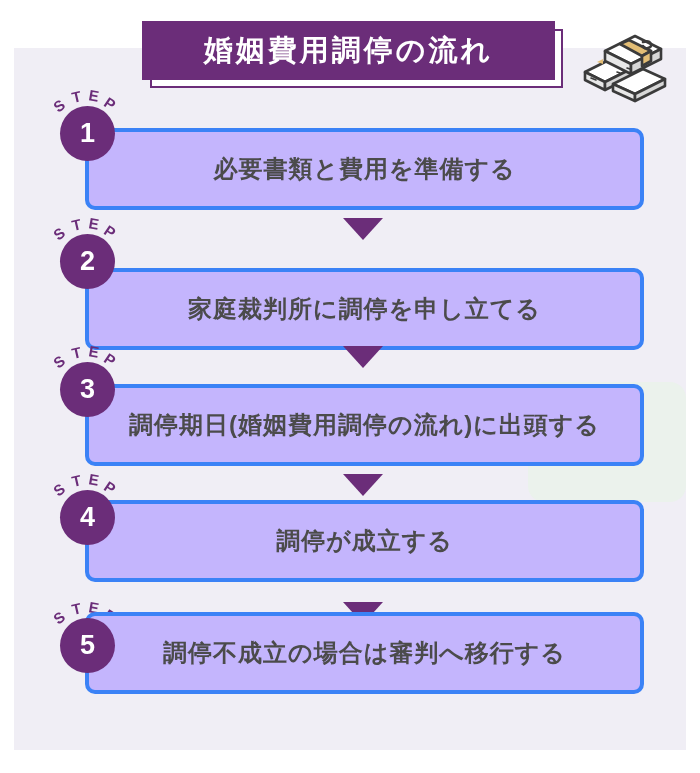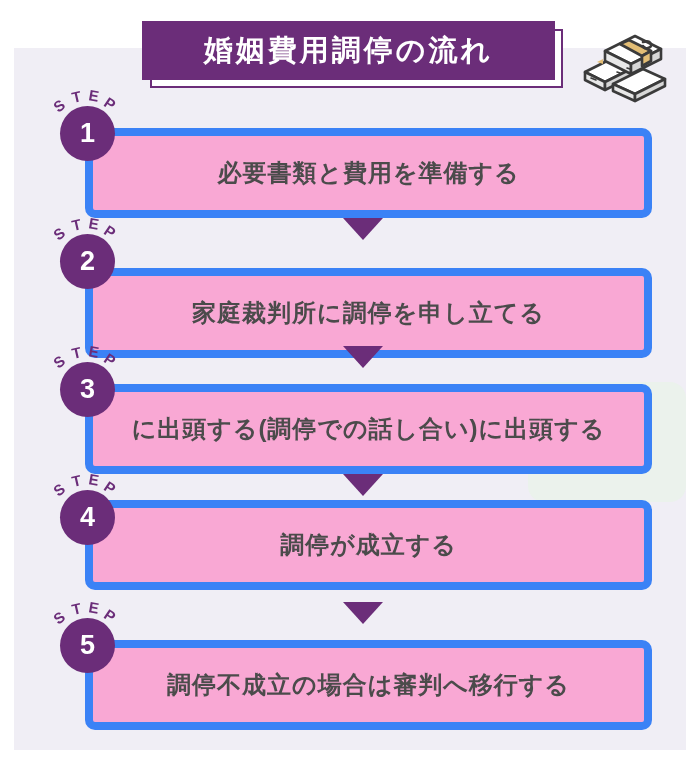--- a/index.html
+++ b/index.html
@@ -30,21 +30,21 @@
     position:absolute;left:0;top:0;width:413px;height:59px;
     background:#6b2d79;color:#ffffff;
     display:flex;align-items:center;justify-content:center;
     font-size:29px;font-weight:bold;letter-spacing:3px;
   }
   
   .money-icon{position:absolute;left:577px;top:28px;width:96px;height:76px;}
   
   .step-box{
     position:absolute;left:85px;width:551px;height:74px;
-    background:#f9a8d4;border:8px solid #3b82f6;border-radius:10px;
+    background:#c4b5fd;border:4px solid #3b82f6;border-radius:10px;
     display:flex;align-items:center;justify-content:center;
     font-size:24px;font-weight:bold;color:#4b4b4b;
     letter-spacing:1px;
   }
   .step-circle{
     position:absolute;left:60px;width:55px;height:55px;
     background:#6b2d79;border-radius:50%;
     display:flex;align-items:center;justify-content:center;
     color:#ffffff;font-size:27px;font-weight:bold;
   }
@@ -57,21 +57,21 @@
   .arc-t{left:20px;top:2px;transform:rotate(-13deg);}
   .arc-e{left:37px;top:1px;transform:rotate(10deg);}
   .arc-p{left:53px;top:9px;transform:rotate(34deg);}
   .down-arrow{
     position:absolute;left:343px;width:0;height:0;
     border-left:20px solid transparent;
     border-right:20px solid transparent;
     border-top:22px solid #6b2d79;
   }
   
-  .b1{top:128px}.b2{top:268px}.b3{top:384px}.b4{top:500px}.b5{top:640px}
+  .b1{top:128px}.b2{top:268px}.b3{top:384px}.b4{top:500px}.b5{top:612px}
   .c1{top:106px}.c2{top:234px}.c3{top:362px}.c4{top:490px}.c5{top:618px}
   .l1{top:86px}.l2{top:214px}.l3{top:342px}.l4{top:470px}.l5{top:598px}
   .a2{top:218px}.a3{top:346px}.a4{top:474px}.a5{top:602px}
 </style>
 </head>
 <body>
 
 <div class="panel"></div>
 <div class="green-accent"></div>
 
@@ -128,21 +128,21 @@
 <div class="step-circle c2">2</div>
 
 <div class="down-arrow a3"></div>
 
 <div class="step-arc l3">
   <span class="arc-s">S</span>
   <span class="arc-t">T</span>
   <span class="arc-e">E</span>
   <span class="arc-p">P</span>
 </div>
-<div class="step-box b3">に出頭する(調停での話し合い)に出頭する</div>
+<div class="step-box b3">調停期日(婚姻費用調停の流れ)に出頭する</div>
 <div class="step-circle c3">3</div>
 
 <div class="down-arrow a4"></div>
 
 <div class="step-arc l4">
   <span class="arc-s">S</span>
   <span class="arc-t">T</span>
   <span class="arc-e">E</span>
   <span class="arc-p">P</span>
 </div>

